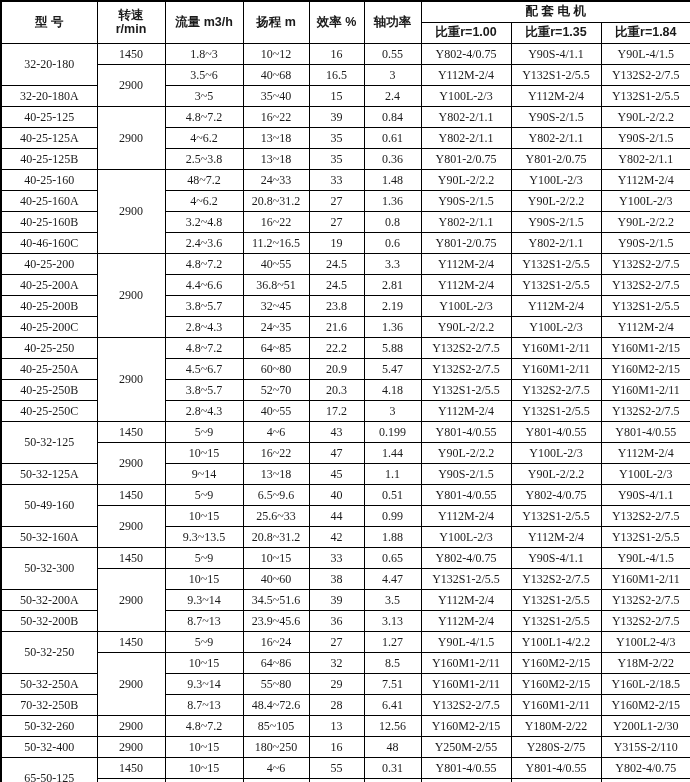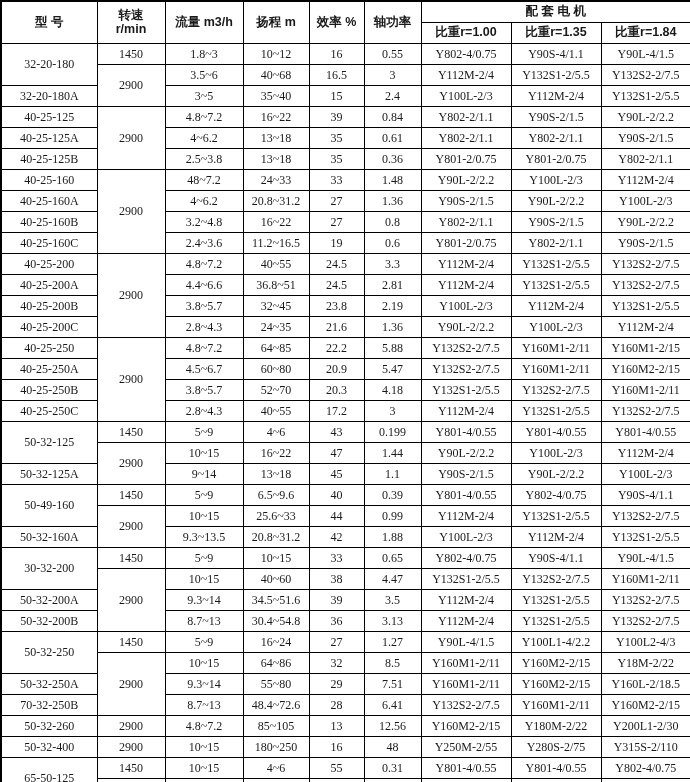--- a/index.html
+++ b/index.html
@@ -159,21 +159,21 @@
         <td>40-25-160B</td>
         <td>3.2~4.8</td>
         <td>16~22</td>
         <td>27</td>
         <td>0.8</td>
         <td>Y802-2/1.1</td>
         <td>Y90S-2/1.5</td>
         <td>Y90L-2/2.2</td>
       </tr>
       <tr>
-        <td>40-25-160C</td>
+        <td>40-46-160C</td>
         <td>2.4~3.6</td>
         <td>11.2~16.5</td>
         <td>19</td>
         <td>0.6</td>
         <td>Y801-2/0.75</td>
         <td>Y802-2/1.1</td>
         <td>Y90S-2/1.5</td>
       </tr>
       <tr>
         <td>40-25-200</td>
@@ -287,21 +287,21 @@
         <td>Y90S-2/1.5</td>
         <td>Y90L-2/2.2</td>
         <td>Y100L-2/3</td>
       </tr>
       <tr>
         <td rowspan="2">50-49-160</td>
         <td>1450</td>
         <td>5~9</td>
         <td>6.5~9.6</td>
         <td>40</td>
-        <td>0.39</td>
+        <td>0.51</td>
         <td>Y801-4/0.55</td>
         <td>Y802-4/0.75</td>
         <td>Y90S-4/1.1</td>
       </tr>
       <tr>
         <td rowspan="2">2900</td>
         <td>10~15</td>
         <td>25.6~33</td>
         <td>44</td>
         <td>0.99</td>
@@ -313,21 +313,21 @@
         <td>50-32-160A</td>
         <td>9.3~13.5</td>
         <td>20.8~31.2</td>
         <td>42</td>
         <td>1.88</td>
         <td>Y100L-2/3</td>
         <td>Y112M-2/4</td>
         <td>Y132S1-2/5.5</td>
       </tr>
       <tr>
-        <td rowspan="2">30-32-200</td>
+        <td rowspan="2">50-32-300</td>
         <td>1450</td>
         <td>5~9</td>
         <td>10~15</td>
         <td>33</td>
         <td>0.65</td>
         <td>Y802-4/0.75</td>
         <td>Y90S-4/1.1</td>
         <td>Y90L-4/1.5</td>
       </tr>
       <tr>
@@ -346,21 +346,21 @@
         <td>34.5~51.6</td>
         <td>39</td>
         <td>3.5</td>
         <td>Y112M-2/4</td>
         <td>Y132S1-2/5.5</td>
         <td>Y132S2-2/7.5</td>
       </tr>
       <tr>
         <td>50-32-200B</td>
         <td>8.7~13</td>
-        <td>30.4~54.8</td>
+        <td>23.9~45.6</td>
         <td>36</td>
         <td>3.13</td>
         <td>Y112M-2/4</td>
         <td>Y132S1-2/5.5</td>
         <td>Y132S2-2/7.5</td>
       </tr>
       <tr>
         <td rowspan="2">50-32-250</td>
         <td>1450</td>
         <td>5~9</td>

